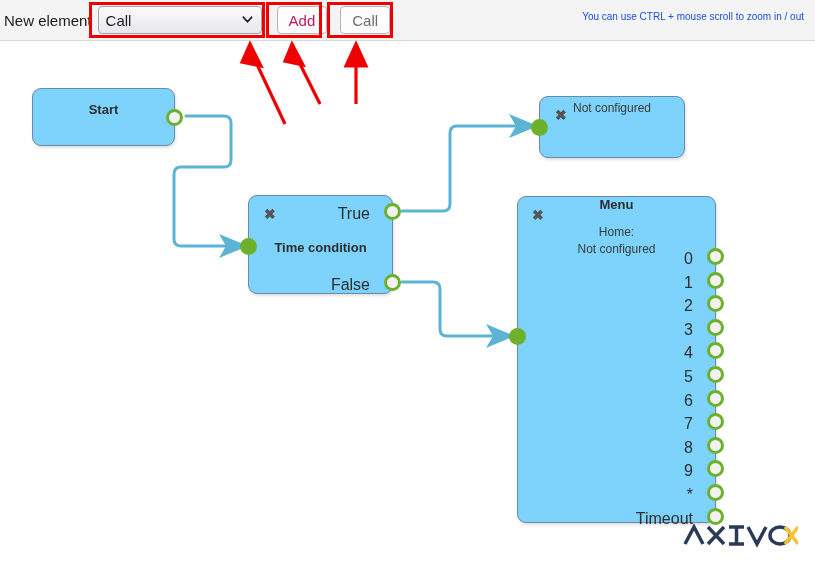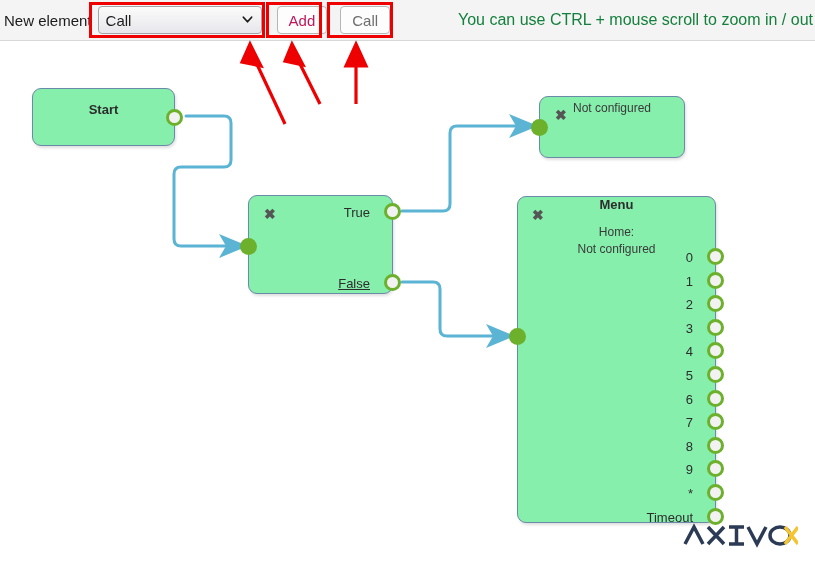--- a/index.html
+++ b/index.html
@@ -72,24 +72,24 @@
     display: flex;
     align-items: center;
     justify-content: center;
     padding: 0 11px;
   }
   #add-button { margin-left: 15px; color: #be185d; }
   #save-button { margin-left: 13px; color: #6d6d6d; }
 
   #hint {
     position: absolute;
-    right: 2px;
+    right: 11px;
     top: 11px;
-    font-size: 16px;
-    color: #15803d;
+    font-size: 10px;
+    color: #1d4ed8;
     white-space: nowrap;
   }
 
   
   .redbox {
     position: absolute;
     border: 3px solid #ee0000;
     box-sizing: border-box;
     z-index: 30;
     pointer-events: none;
@@ -109,21 +109,21 @@
     left: 0; top: 0;
     width: 815px;
     height: 521px;
     z-index: 1;
   }
 
   
   .node {
     position: absolute;
     box-sizing: border-box;
-    background: #86efac;
+    background: #7dd3fc;
     border: 1px solid #6b89a8;
     border-radius: 9px;
     z-index: 5;
     box-shadow: 1px 2px 3px rgba(0,0,0,0.13);
   }
   .node-title {
     font-size: 13px;
     font-weight: bold;
     color: #2d2d2d;
     text-align: center;
@@ -157,21 +157,21 @@
     position: absolute;
     width: 17px;
     height: 17px;
     box-sizing: border-box;
     border-radius: 50%;
     background: #6cb02c;
     z-index: 8;
   }
   .port-label {
     position: absolute;
-    font-size: 13px;
+    font-size: 16px;
     color: #2d2d2d;
     text-align: right;
     white-space: nowrap;
     z-index: 7;
   }
 
   
   #node-start { left: 32px; top: 47px; width: 143px; height: 58px; }
   #node-start .node-title { margin-top: 13px; }
 
@@ -261,27 +261,28 @@
     </g>
   </svg>
 
   <div class="node" id="node-start">
     <div class="node-title">Start</div>
     <div class="port-ring" style="right:-9px;top:20px;"></div>
   </div>
 
   <div class="node" id="node-timecond">
     <div class="close-x">✖</div>
+    <div class="node-title">Time condition</div>
 
     <div class="port-dot" style="left:-9px;top:42px;"></div>
 
     <span class="port-label" style="right:22px;top:9px;">True</span>
     <div class="port-ring" style="right:-9px;top:7px;"></div>
 
-    <span class="port-label" style="right:22px;top:80px;text-decoration:underline;">False</span>
+    <span class="port-label" style="right:22px;top:80px;">False</span>
     <div class="port-ring" style="right:-9px;top:78px;"></div>
   </div>
 
   <div class="node" id="node-voicemail">
     <div class="close-x">✖</div>
     <div class="node-sub">Not configured</div>
     <div class="port-dot" style="left:-9px;top:22px;"></div>
   </div>
 
   <div class="node" id="node-menu">

